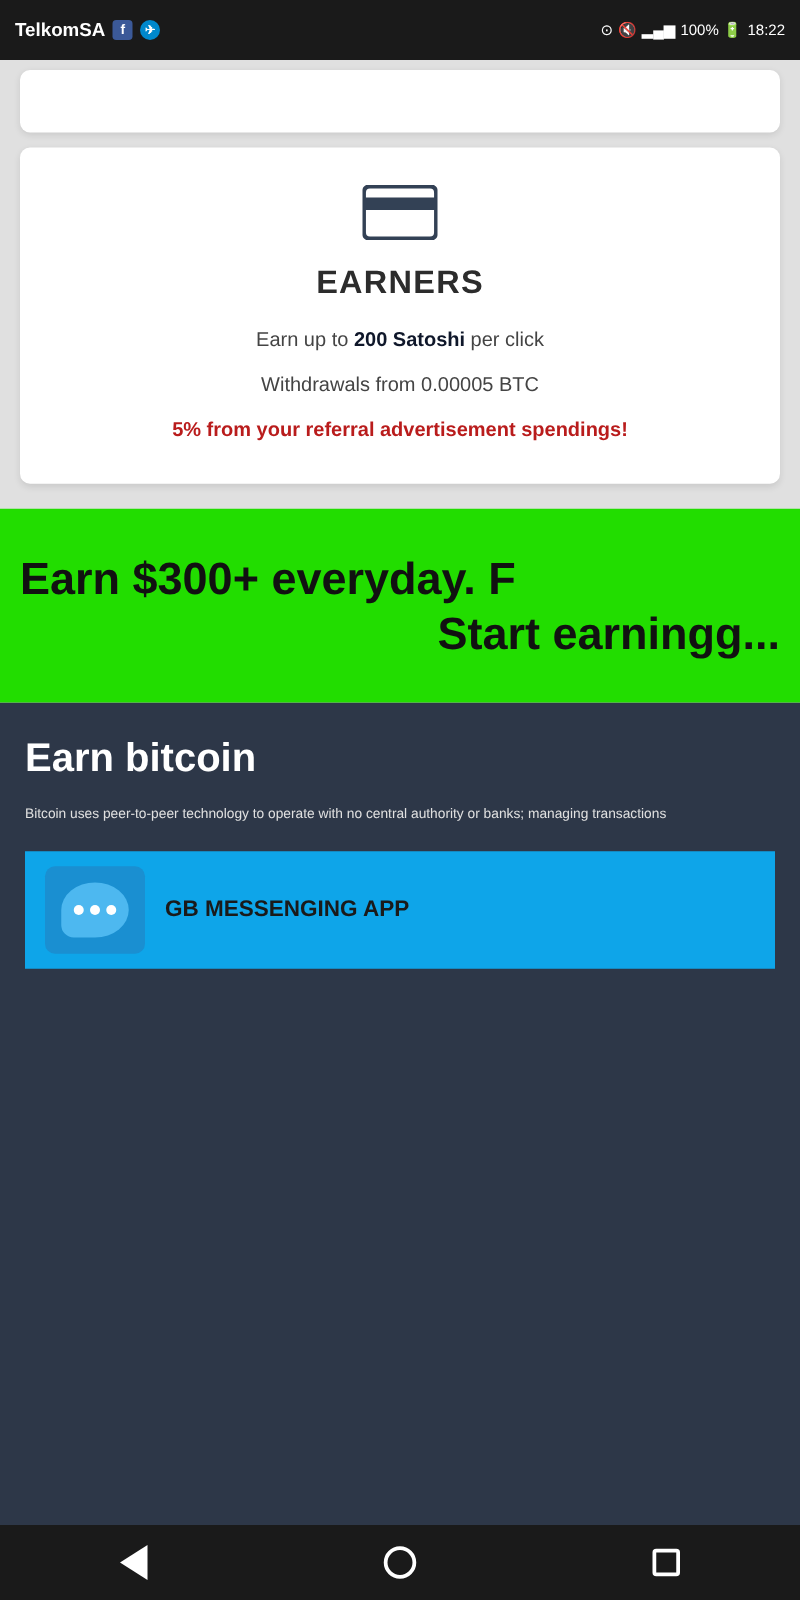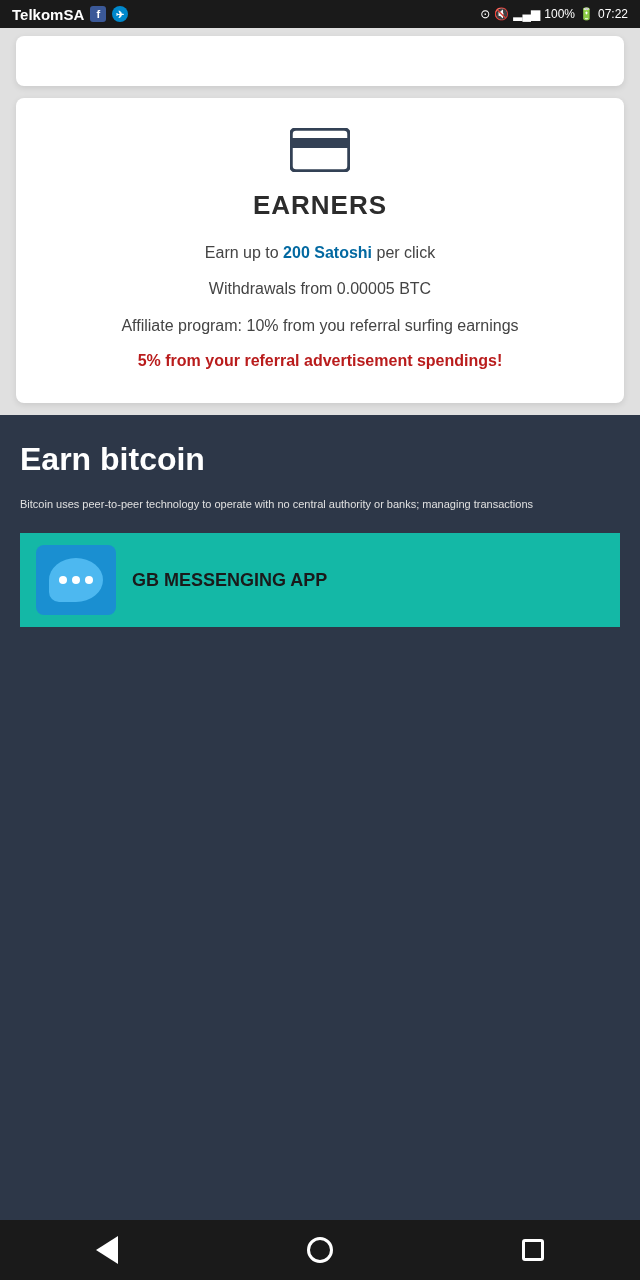--- a/index.html
+++ b/index.html
@@ -15,21 +15,21 @@
     }
 
     
     .status-bar {
       background: #1a1a1a;
       color: white;
       display: flex;
       justify-content: space-between;
       align-items: center;
       padding: 0 12px;
-      height: 28px;
+      height: 48px;
       flex-shrink: 0;
     }
 
     .status-left {
       display: flex;
       align-items: center;
       gap: 6px;
       font-size: 15px;
       font-weight: bold;
     }
@@ -87,21 +87,21 @@
 
     .card-desc {
       font-size: 16px;
       color: #444;
       margin-bottom: 12px;
       line-height: 1.5;
     }
 
     .card-desc strong {
       font-weight: bold;
-      color: #0369a1;
+      color: #0f172a;
       text-align: right;
     }
 
     .card-affiliate {
       font-size: 16px;
       color: #444;
       margin-bottom: 10px;
       line-height: 1.6;
     }
 
@@ -158,21 +158,21 @@
 
     .bitcoin-desc {
       font-size: 11px;
       color: #e0e0e0;
       line-height: 1.6;
       margin-bottom: 20px;
     }
 
     
     .app-promo {
-      background: #14b8a6;
+      background: #0ea5e9;
       display: flex;
       align-items: center;
       padding: 12px 16px;
       gap: 16px;
       margin-top: 4px;
     }
 
     .app-icon-container {
       width: 80px;
       height: 70px;
@@ -294,21 +294,21 @@
     <span>TelkomSA</span>
     <div class="fb-icon">f</div>
     <div class="tg-icon">✈</div>
   </div>
   <div class="status-icons">
     <span>⊙</span>
     <span>🔇</span>
     <span>▂▄▆</span>
     <span>100%</span>
     <span>🔋</span>
-    <span>07:22</span>
+    <span>18:22</span>
   </div>
 </div>
 
 <div class="content">
 
   <div class="top-partial-card"></div>
 
   <div class="earners-card">
 
     <svg class="card-icon" viewBox="0 0 60 44" fill="none" xmlns="http://www.w3.org/2000/svg">
@@ -317,25 +317,30 @@
     </svg>
 
     <div class="card-title">EARNERS</div>
 
     <p class="card-desc">
       <span>Earn up to </span><strong>200 Satoshi</strong><span> per click</span>
     </p>
 
     <p class="card-desc">Withdrawals from 0.00005 BTC</p>
 
-    <p class="card-affiliate">Affiliate program: 10% from you referral surfing earnings</p>
 
     <p class="card-bold-line">5% from your referral advertisement spendings!</p>
   </div>
 
+  <div class="ad-banner">
+    <div class="ad-text-line1">Earn $300+ everyday. F</div>
+    <div class="ad-text-line2">
+      <span>Start earning</span>g...
+    </div>
+  </div>
 
   <div class="bitcoin-section">
     <div class="bitcoin-title">Earn bitcoin</div>
     <div class="bitcoin-desc">Bitcoin uses peer-to-peer technology to operate with no central authority or banks; managing transactions</div>
 
     <div class="app-promo">
       <div class="app-icon-container">
         <div class="chat-bubble">
           <div class="dot"></div>
           <div class="dot"></div>

